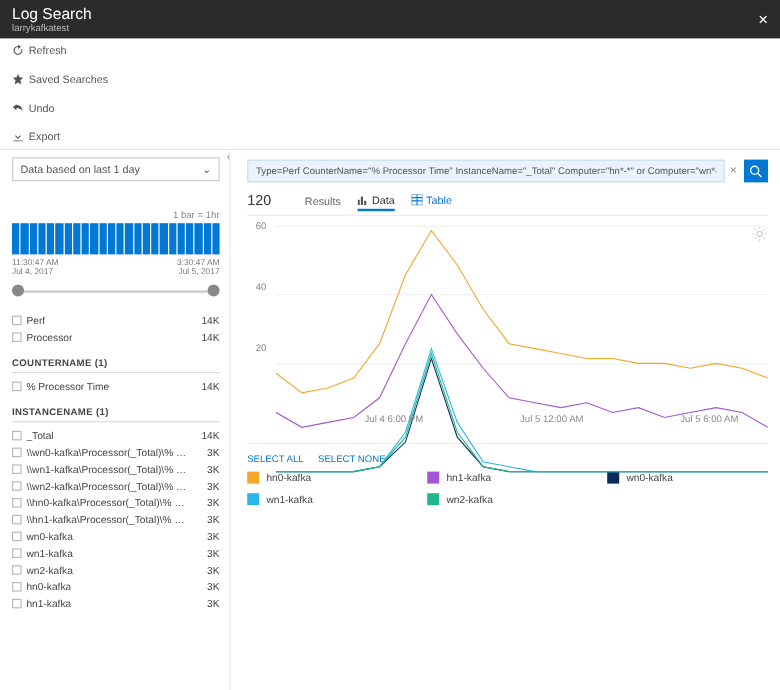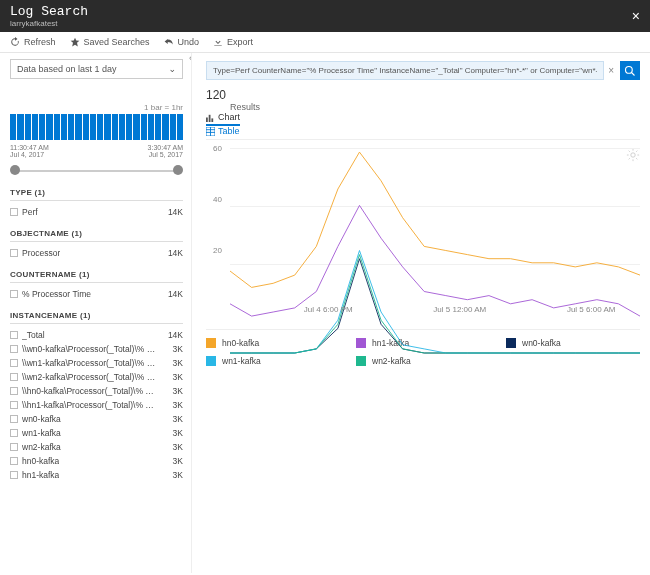--- a/index.html
+++ b/index.html
@@ -1,22 +1,22 @@
 <!DOCTYPE html>
 <html><head>
 <meta charset="utf-8">
 <style>
   * { box-sizing: border-box; margin: 0; padding: 0; font-family: "Segoe UI", Arial, sans-serif; }
   body { width: 650px; height: 575px; background: #fff; overflow: hidden; font-size: 9px; color: #333; }
   .header { background: #2b2b2b; color: #fff; padding: 4px 10px; display: flex; align-items: center; justify-content: space-between; }
   .header-titles { display: flex; flex-direction: column; }
-  .header-title { font-size: 13px; font-weight: 400; font-family: Liberation Mono, monospace; }
+  .header-title { font-size: 13px; font-weight: 400; }
   .header-sub { font-size: 8px; color: #bbb; }
   .close-x { font-size: 14px; cursor: pointer; }
-  .toolbar { display: flex; align-items: flex-start; gap: 14px; padding: 5px 10px; border-bottom: 1px solid #e5e5e5; color: #555; font-size: 9px; }
+  .toolbar { display: flex; align-items: flex-start; gap: 14px; padding: 5px 10px; border-bottom: 1px solid #e5e5e5; color: #555; font-size: 9px; flex-direction: column; }
   .tb-item { display: flex; align-items: center; gap: 4px; cursor: pointer; }
   .tb-icon { width: 10px; height: 10px; }
   .main { display: flex; height: calc(100% - 55px); }
   .sidebar { width: 192px; border-right: 1px solid #eee; padding: 6px 8px 6px 10px; overflow-y: auto; position: relative; }
   .collapse-handle { position: absolute; right: -1px; top: 0; font-size: 9px; color: #888; cursor: pointer; }
   .date-select { border: 1px solid #ccc; padding: 4px 6px; display: flex; justify-content: space-between; align-items: center; color: #555; margin-bottom: 24px; cursor: pointer; }
   .bar-label { text-align: right; font-size: 8px; color: #888; margin-bottom: 2px; }
   .bar-chart { display: flex; gap: 1px; height: 26px; align-items: flex-end; }
   .bar { flex: 1; background: #0078d4; height: 100%; }
   .bar-times { display: flex; justify-content: space-between; font-size: 7px; color: #777; margin-top: 4px; }
@@ -25,21 +25,21 @@
   .slider-thumb { position: absolute; top: 1px; width: 10px; height: 10px; border-radius: 50%; background: #888; cursor: pointer; }
   .facet-title { font-size: 8px; font-weight: 700; letter-spacing: 0.3px; border-bottom: 1px solid #ddd; padding-bottom: 3px; margin-top: 10px; margin-bottom: 4px; color: #444; }
   .facet-row { display: flex; align-items: center; justify-content: space-between; padding: 2px 0; font-size: 8.5px; color: #444; }
   .facet-row .left { display: flex; align-items: center; gap: 4px; overflow: hidden; }
   .cb { width: 8px; height: 8px; border: 1px solid #bbb; flex-shrink: 0; cursor: pointer; }
   .content { flex: 1; padding: 8px 10px 8px 14px; position: relative; }
   .searchbar { display: flex; gap: 4px; margin-bottom: 8px; }
   .search-input { flex: 1; border: 1px solid #c9def0; background: #eaf3fb; padding: 4px 6px; font-size: 8px; color: #555; }
   .clear-x { align-self: center; color: #888; cursor: pointer; font-size: 10px; margin-right: 2px; }
   .search-btn { width: 20px; background: #0078d4; display: flex; align-items: center; justify-content: center; cursor: pointer; }
-  .results-bar { display: flex; align-items: baseline; border-bottom: 1px solid #eee; padding-bottom: 3px; margin-bottom: 8px; flex-direction: column; }
+  .results-bar { display: flex; align-items: baseline; gap: 14px; border-bottom: 1px solid #eee; padding-bottom: 3px; margin-bottom: 8px; }
   .results-count { font-size: 12px; color: #333; }
   .results-label { font-size: 9px; color: #666; margin-left: -10px; padding-left: 24px; }
   .tab { font-size: 9px; color: #0078d4; cursor: pointer; display: flex; align-items: center; gap: 3px; }
   .tab.active { border-bottom: 2px solid #0078d4; padding-bottom: 2px; color: #333; }
   .chart-wrap { position: relative; border-bottom: 1px solid #eee; padding-bottom: 6px; margin-bottom: 8px; }
   .settings-gear { position: absolute; right: 0; top: 0; cursor: pointer; color: #ccc; }
   .chart-area { position: relative; height: 175px; margin-top: 4px; }
   .y-axis { position: absolute; left: 0; top: 0; bottom: 20px; width: 20px; }
   .y-tick { position: absolute; right: 4px; font-size: 8px; color: #888; transform: translateY(-50%); }
   .grid-line { position: absolute; left: 24px; right: 0; height: 1px; background: #f0f0f0; }
@@ -133,29 +133,27 @@
         <div>3:30:47 AM</div>
         <div>Jul 5, 2017</div>
       </div>
     </div>
     <div class="slider">
       <div class="slider-track"></div>
       <div class="slider-thumb" style="left:0"></div>
       <div class="slider-thumb" style="right:0"></div>
     </div>
     <div id="facets">
-        <div class="facet-title">TYPE  (1)</div>
         <div class="facet-row">
           <span class="left">
             <span class="cb"></span>
             <span style="white-space:nowrap;overflow:hidden;text-overflow:ellipsis;max-width:135px">Perf</span>
           </span>
           <span>14K</span>
         </div>
-        <div class="facet-title">OBJECTNAME  (1)</div>
         <div class="facet-row">
           <span class="left">
             <span class="cb"></span>
             <span style="white-space:nowrap;overflow:hidden;text-overflow:ellipsis;max-width:135px">Processor</span>
           </span>
           <span>14K</span>
         </div>
         <div class="facet-title">COUNTERNAME  (1)</div>
         <div class="facet-row">
           <span class="left">
@@ -259,21 +257,21 @@
 
     <div class="results-bar">
       <span class="results-count">120</span>
       <span class="results-label">Results</span>
       <span class="tab active">
         <svg width="9" height="9" viewBox="0 0 10 10">
             <rect x="0" y="5" width="2" height="5" fill="#555"></rect>
             <rect x="3" y="2" width="2" height="8" fill="#555"></rect>
             <rect x="6" y="6" width="2" height="4" fill="#555"></rect>
           </svg>
-        <span>Chart</span>
+        <span>Data</span>
       </span>
       <span class="tab">
         <svg width="9" height="9" viewBox="0 0 10 10">
             <rect x="0" y="0" width="10" height="10" fill="none" stroke="#0078d4"></rect>
             <line x1="0" y1="3" x2="10" y2="3" stroke="#0078d4"></line>
             <line x1="0" y1="6" x2="10" y2="6" stroke="#0078d4"></line>
             <line x1="5" y1="0" x2="5" y2="10" stroke="#0078d4"></line>
           </svg>
         <span>Table</span>
       </span>
@@ -303,20 +301,24 @@
             <polyline points="0,50 5.263157894736842,50 10.526315789473683,50 15.789473684210526,50 21.052631578947366,49 26.31578947368421,43 31.57894736842105,26 36.84210526315789,42 42.10526315789473,49 47.368421052631575,50 52.63157894736842,50 57.89473684210527,50 63.1578947368421,50 68.42105263157895,50 73.68421052631578,50 78.94736842105263,50 84.21052631578947,50 89.47368421052632,50 94.73684210526315,50 100,50" fill="none" stroke="#1fb88f" stroke-width="0.9" vector-effect="non-scaling-stroke"></polyline>
           </svg>
         <div class="x-axis">
           <span style="margin-left:18%">Jul 4 6:00 PM</span>
           <span>Jul 5 12:00 AM</span>
           <span style="margin-right:6%">Jul 5 6:00 AM</span>
         </div>
       </div>
     </div>
 
+    <div class="legend-actions">
+      <span>SELECT ALL</span>
+      <span>SELECT NONE</span>
+    </div>
     <div class="legend" id="legend">
         <div class="legend-item">
           <span class="sw" style="background:#f4a62a"></span>
           <span>hn0-kafka</span>
         </div>
         <div class="legend-item">
           <span class="sw" style="background:#a157d4"></span>
           <span>hn1-kafka</span>
         </div>
         <div class="legend-item">

